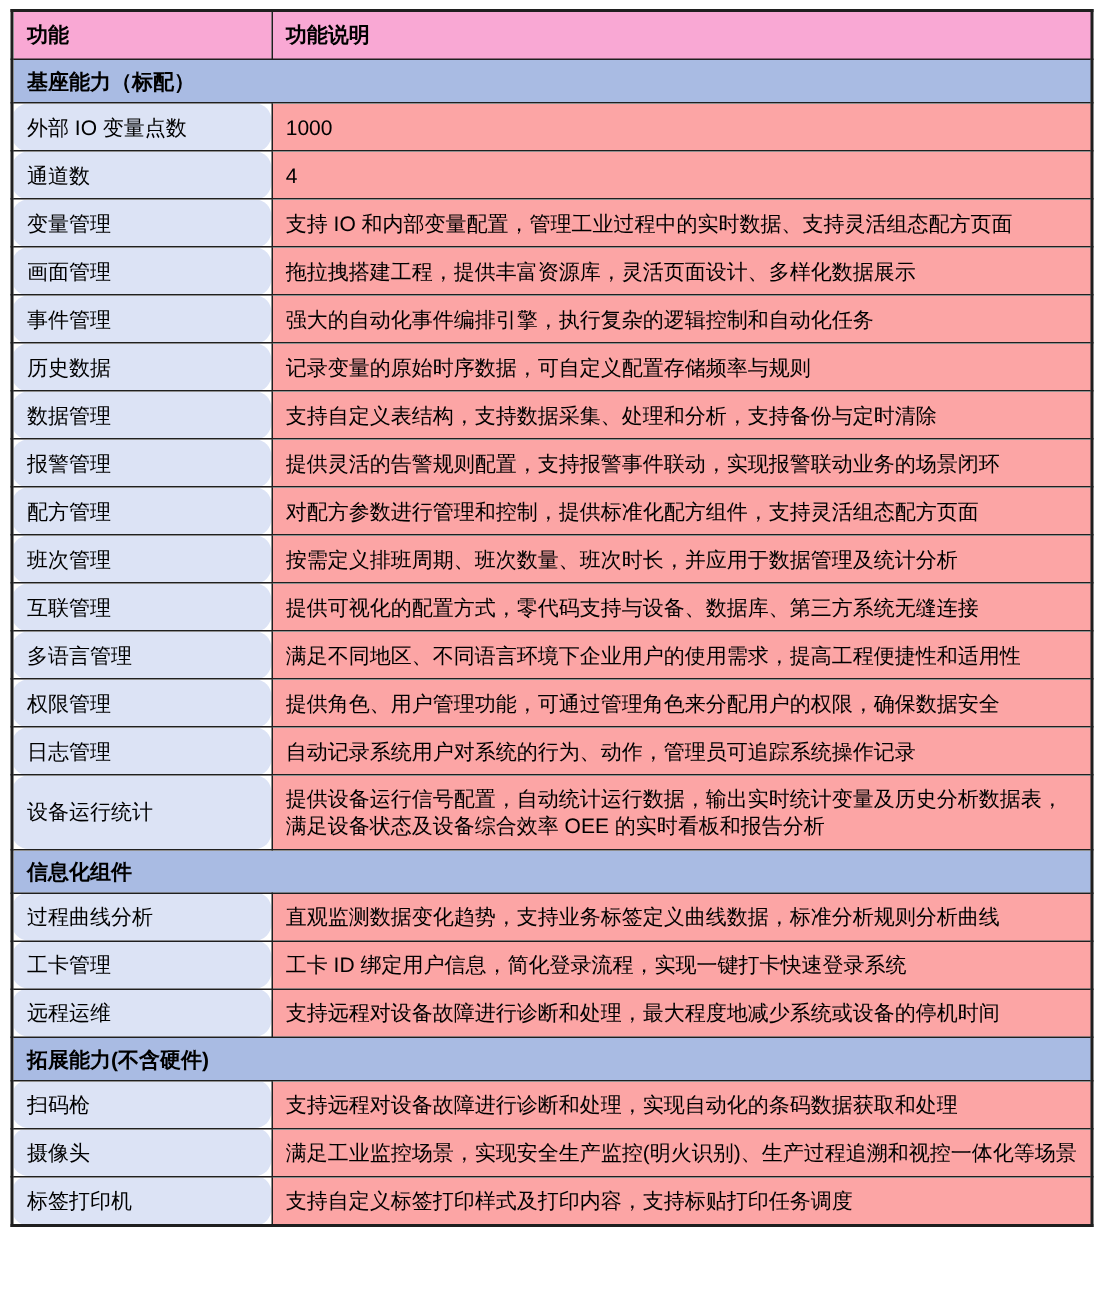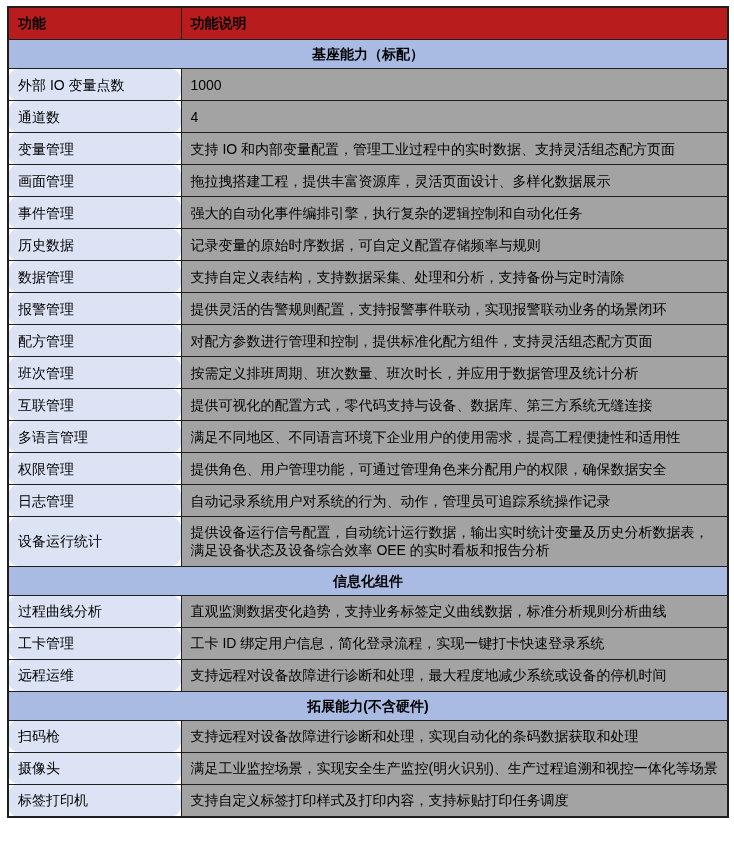--- a/index.html
+++ b/index.html
@@ -29,39 +29,39 @@
   th, td {
     border: 1px solid #1f1f1f;
     font-size: 14px;
     line-height: 1.3;
     padding: 6px 9px;
     vertical-align: middle;
     text-align: left;
     overflow: hidden;
   }
   tr.header-row th {
-    background: #b91c1c;
+    background: #f9a8d4;
     font-weight: bold;
     height: 19px;
   }
   tr.section-row td {
     background: #a9bbe3;
     font-weight: bold;
-    text-align: center;
+    text-align: left;
     height: 16px;
     padding-top: 5px;
     padding-bottom: 5px;
   }
   tr.data-row td.feat {
     background: #dce3f5;
     height: 19px;
     border-radius: 11px;
   }
   tr.data-row td.desc {
-    background: #a3a3a3;
+    background: #fca5a5;
     height: 19px;
     margin-left: 28px;
   }
 </style>
 </head>
 <body>
 
 <div class="page">
   <table class="spec-table">
     <colgroup>

